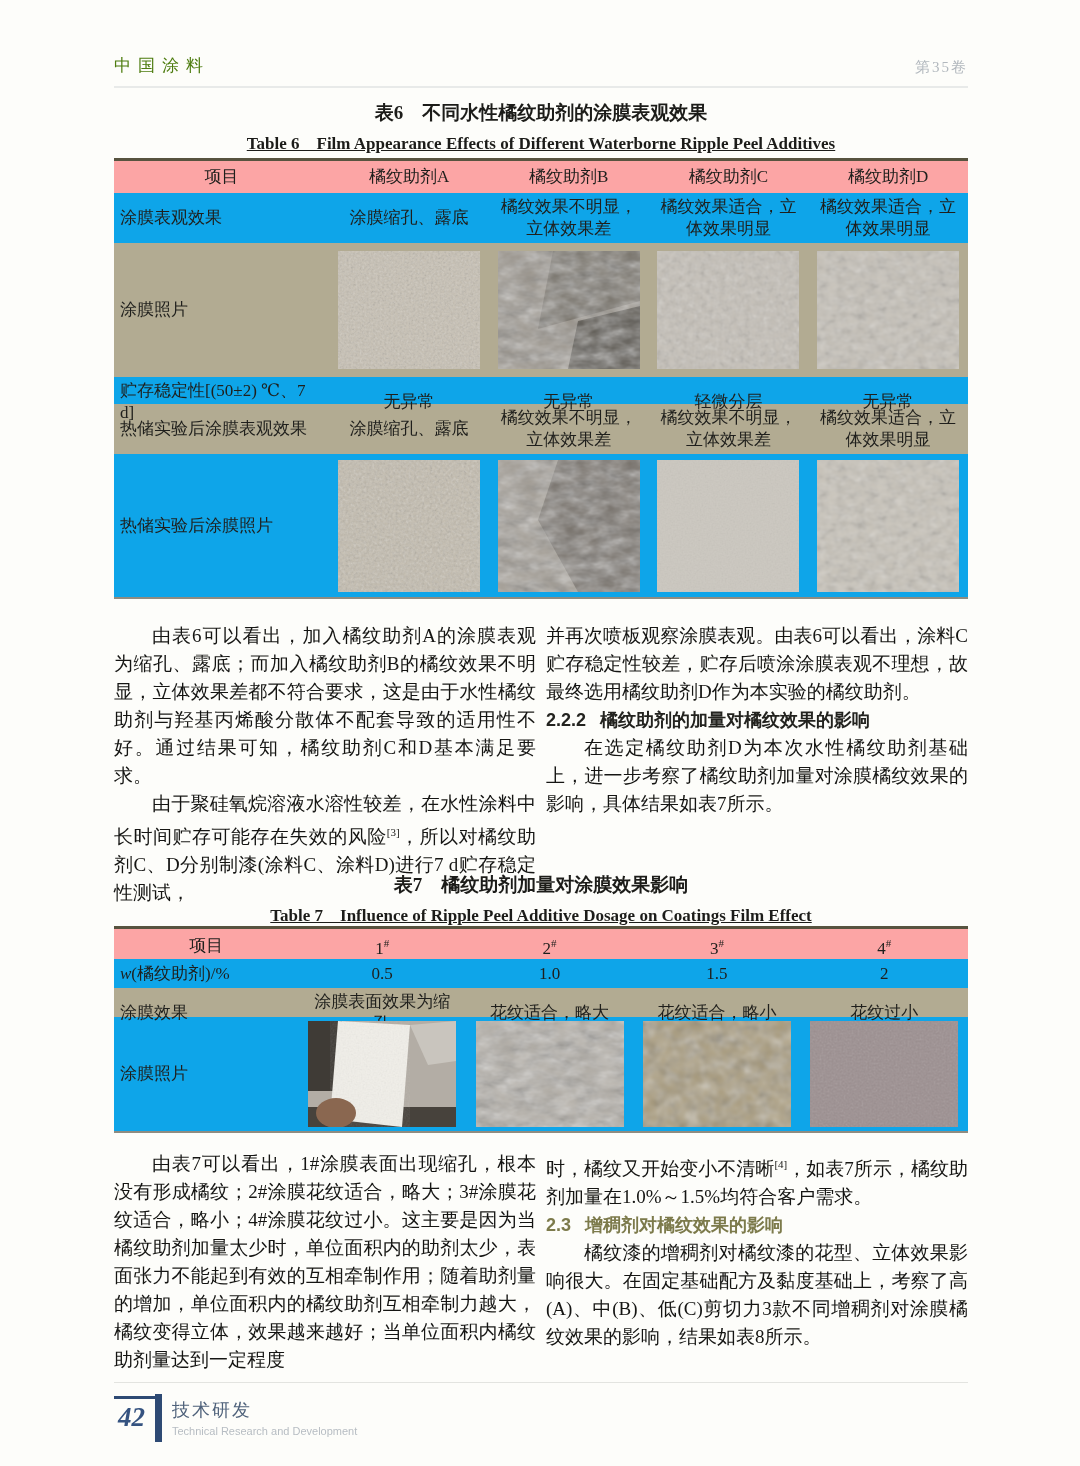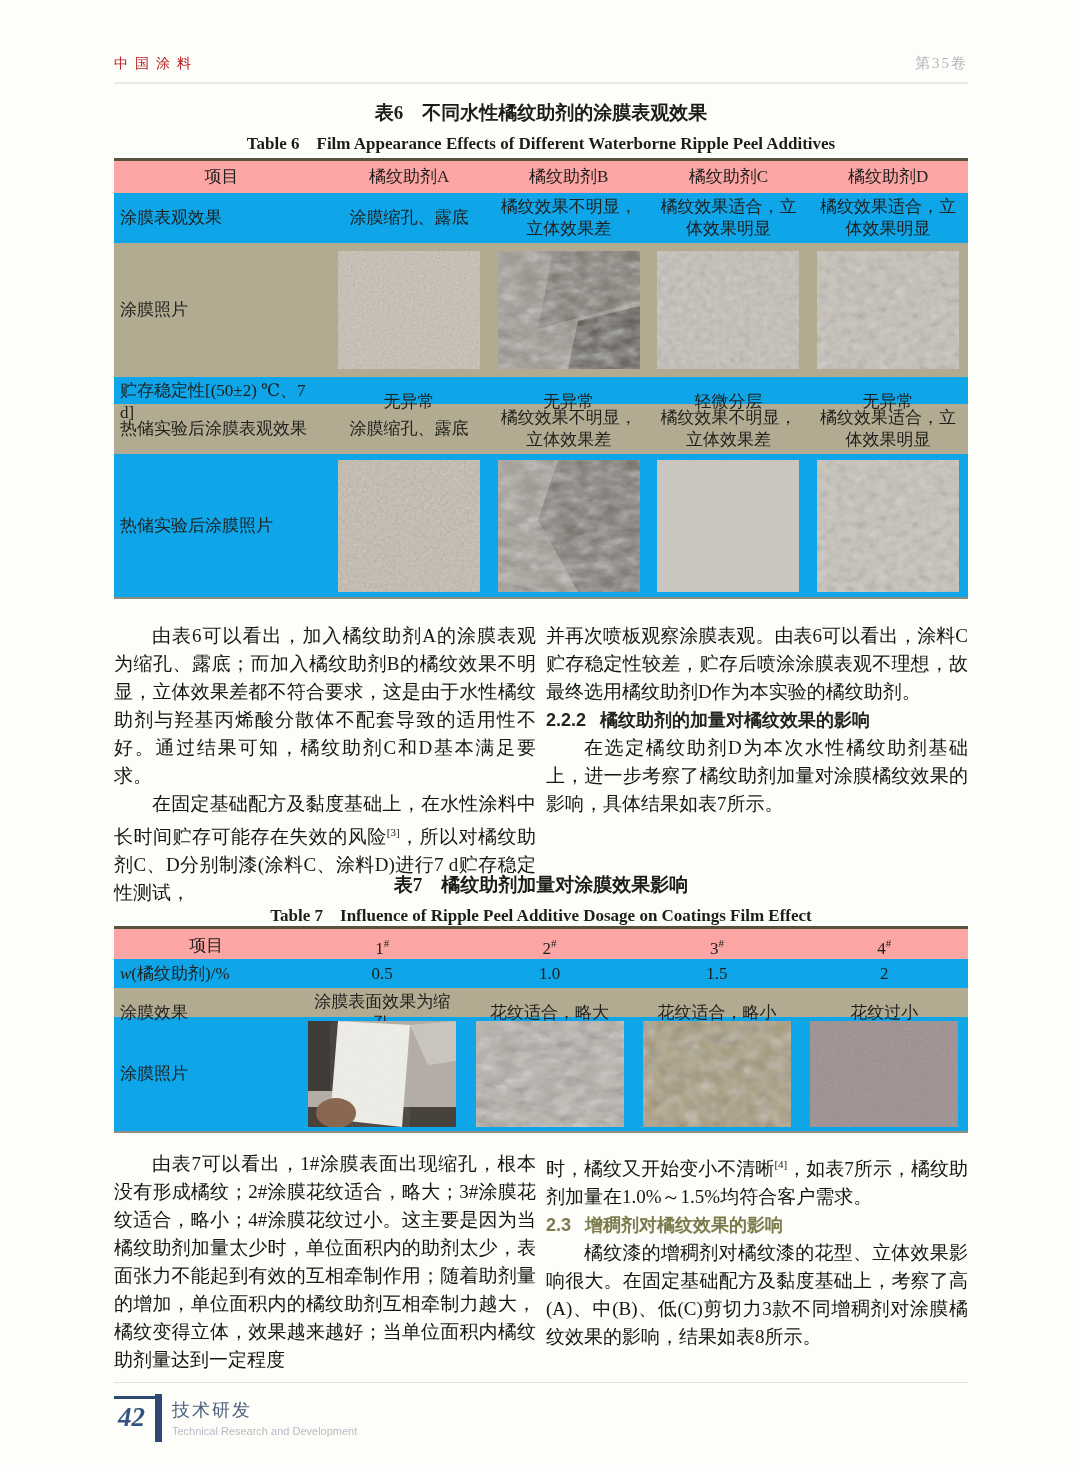--- a/index.html
+++ b/index.html
@@ -7,26 +7,26 @@
   .page {
     position:relative; width:1080px; height:1466px; margin:0 auto;
     background:#fdfdfa; overflow:hidden;
     font-family:"Liberation Serif","DejaVu Serif",serif; color:#1f1f1c;
   }
   .abs { position:absolute; left:114px; width:854px; }
 
   
   .runhead { top:54px; display:flex; justify-content:space-between; align-items:flex-end;
              padding-bottom:9px; border-bottom:2px solid #e8eae9; }
-  .runhead .jname { font-size:14px; color:#b91c1c; letter-spacing:7px; }
+  .runhead .jname { font-size:17px; color:#4d7c0f; letter-spacing:7px; }
   .runhead .vol   { font-size:15px; color:#b2b8be; letter-spacing:2px; }
 
   
   .cap-cn { font-size:19px; font-weight:bold; text-align:center; color:#1c1c19; }
-  .cap-en { font-size:17px; font-weight:bold; text-align:center; color:#1c1c19; margin-top:6px; }
+  .cap-en { font-size:17px; font-weight:bold; text-align:center; color:#1c1c19; margin-top:6px;text-decoration:underline; }
 
   
   .tbl { border-top:3px solid #57533f; border-bottom:2px solid #8f8c81; font-size:17px; }
   .trow { display:grid; align-items:center; text-align:center; }
   .t6 .trow { grid-template-columns:25.2% 18.7% 18.7% 18.7% 18.7%; }
   .t7 .trow { grid-template-columns:21.6% 19.6% 19.6% 19.6% 19.6%; }
   .band-dark  { background:#fca5a5; }
   .band-tan   { background:#b2ab92; }
   .band-light { background:#0ea5e9; }
   .cell { padding:3px 8px; line-height:22px; }
@@ -224,21 +224,21 @@
           <rect width="142" height="132" fill="#c8c3b9"></rect>
             <rect width="142" height="132" filter="url(#f-ripple-med)"></rect>
         </svg>
       </div>
     </div>
   </div>
 
   <div class="abs twocol" style="top:622px">
     <div class="col">
       <p class="para indent"><span>由表6可以看出，加入橘纹助剂A的涂膜表观为缩孔、露底；而加入橘纹助剂B的橘纹效果不明显，立体效果差都不符合要求，这是由于水性橘纹助剂与羟基丙烯酸分散体不配套导致的适用性不好。通过结果可知，橘纹助剂C和D基本满足要求。</span></p>
-      <p class="para indent"><span>在固定基础配方及黏度基础上，在水性涂料中长时间贮存可能存在失效的风险</span><sup class="ref">[3]</sup><span>，所以对橘纹助剂C、D分别制漆(涂料C、涂料D)进行7 d贮存稳定性测试，</span></p>
+      <p class="para indent"><span>由于聚硅氧烷溶液水溶性较差，在水性涂料中长时间贮存可能存在失效的风险</span><sup class="ref">[3]</sup><span>，所以对橘纹助剂C、D分别制漆(涂料C、涂料D)进行7 d贮存稳定性测试，</span></p>
     </div>
     <div class="col">
       <p class="para"><span>并再次喷板观察涂膜表观。由表6可以看出，涂料C贮存稳定性较差，贮存后喷涂涂膜表观不理想，故最终选用橘纹助剂D作为本实验的橘纹助剂。</span></p>
       <p class="para heading black"><span class="h-num">2.2.2</span><span>橘纹助剂的加量对橘纹效果的影响</span></p>
       <p class="para indent"><span>在选定橘纹助剂D为本次水性橘纹助剂基础上，进一步考察了橘纹助剂加量对涂膜橘纹效果的影响，具体结果如表7所示。</span></p>
     </div>
   </div>
 
   <div class="abs" style="top:872px">
     <div class="cap-cn">表7　橘纹助剂加量对涂膜效果影响</div>

